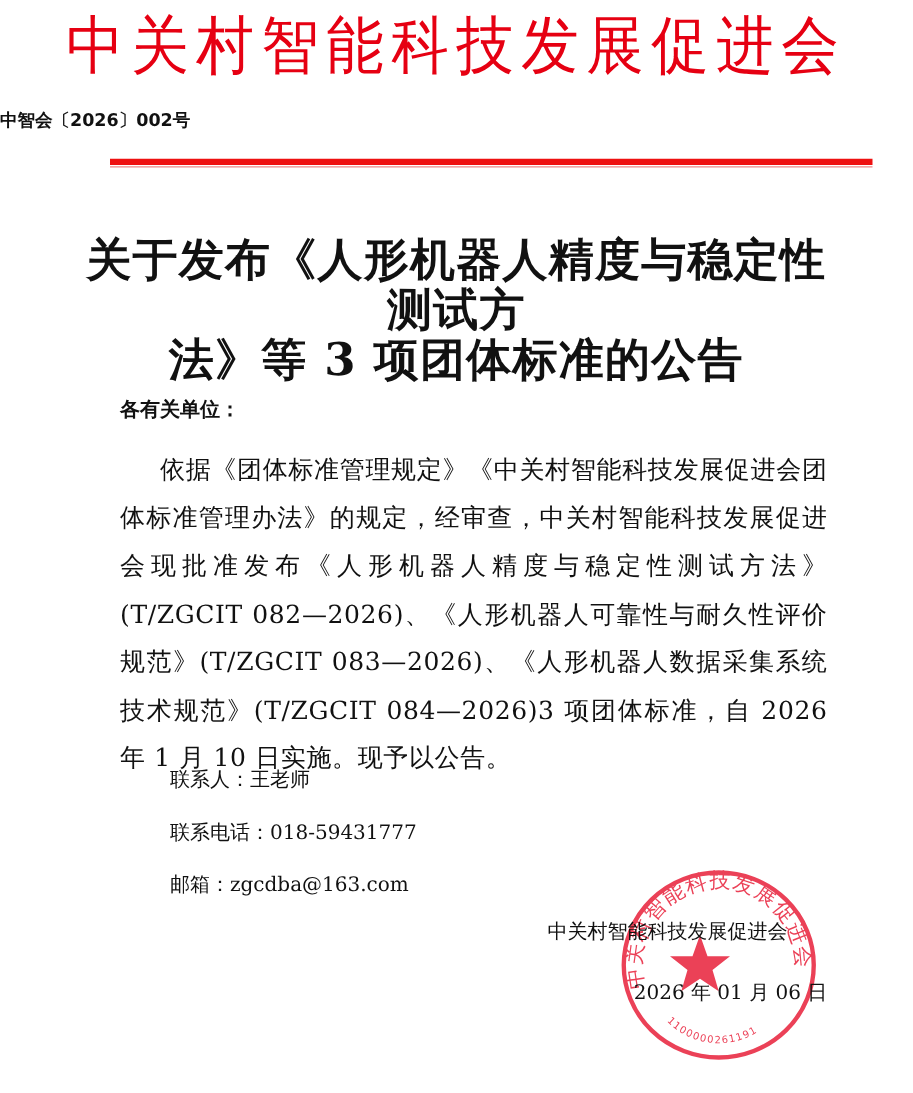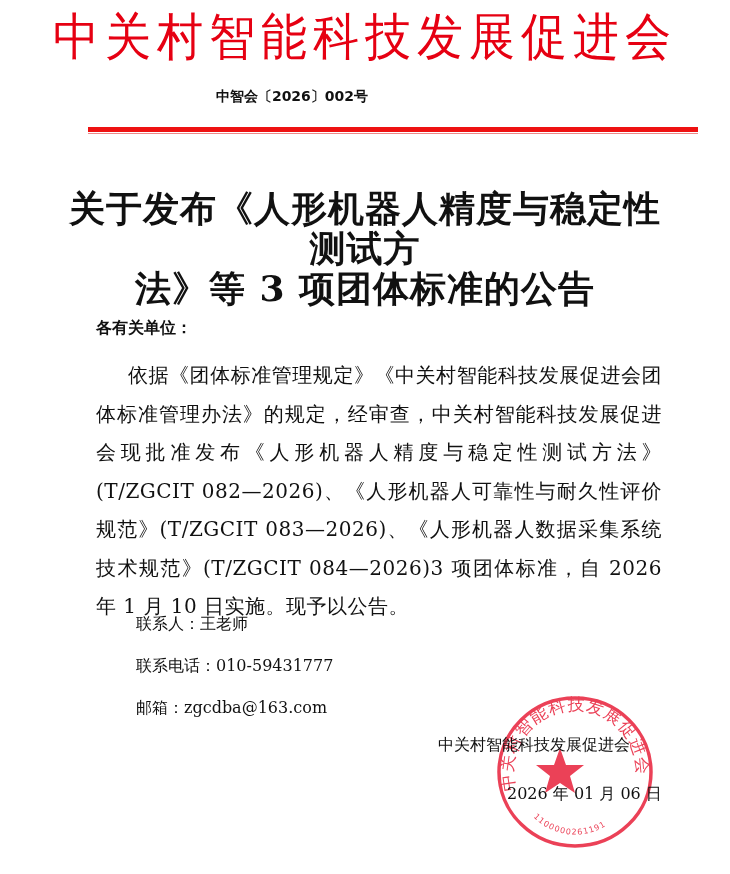--- a/index.html
+++ b/index.html
@@ -1,21 +1,21 @@
 <!DOCTYPE html>
 <html><head>
 <meta charset="utf-8">
 <style>
   html, body { margin:0; padding:0; background:#ffffff; }
   body { width:730px; height:874px; position:relative; overflow:hidden;
          font-family:"DejaVu Serif","Liberation Serif",serif; color:#111; }
   .org-header { position:absolute; left:0; top:8px; width:730px; text-align:center;
          color:#e60012; font-family:"DejaVu Serif","Liberation Serif",serif;
          font-size:46px; letter-spacing:6px; line-height:56px; transform:scaleY(1.1); }
-  .doc-number { position:absolute; left:0; top:88px; width:584px; text-align:center;
+  .doc-number { position:absolute; left:0; top:88px; width:584px; text-align:left;
          font-size:14px; font-weight:bold; font-family:"DejaVu Sans","Liberation Sans",sans-serif; }
   .red-rule { position:absolute; left:88px; top:127px; width:610px; height:5px; background:#ee1111; }
   .red-rule-thin { position:absolute; left:88px; top:133px; width:610px; height:1px; background:#e88; }
   .title { position:absolute; left:60px; top:188px; width:610px; text-align:center;
          font-size:36px; font-weight:bold; line-height:40px; letter-spacing:1px; }
   .salutation { position:absolute; left:96px; top:318px; font-size:16px; font-weight:bold;text-align:right; }
   .body-para { position:absolute; left:96px; top:356px; width:566px; font-size:20px;
          line-height:38.5px; text-indent:32px; text-align:justify; letter-spacing:0.5px; }
   .contact { position:absolute; left:136px; font-size:16px; }
   .signoff-org { position:absolute; left:438px; top:735px; font-size:16px; z-index:2;
@@ -34,21 +34,21 @@
 <div class="title">
   <div>关于发布《人形机器人精度与稳定性测试方</div>
   <div>法》等 3 项团体标准的公告</div>
 </div>
 
 <div class="salutation">各有关单位：</div>
 
 <div class="body-para">依据《团体标准管理规定》《中关村智能科技发展促进会团体标准管理办法》的规定，经审查，中关村智能科技发展促进会现批准发布《人形机器人精度与稳定性测试方法》(T/ZGCIT 082—2026)、《人形机器人可靠性与耐久性评价规范》(T/ZGCIT 083—2026)、《人形机器人数据采集系统技术规范》(T/ZGCIT 084—2026)3 项团体标准，自 2026 年 1 月 10 日实施。现予以公告。</div>
 
 <div class="contact" style="top:614px;">联系人：王老师</div>
-<div class="contact" style="top:656px;">联系电话：010-59431777</div>
+<div class="contact" style="top:656px;">联系电话：018-59431777</div>
 <div class="contact" style="top:698px;">邮箱：zgcdba@163.com</div>
 
 <svg class="stamp" viewBox="0 0 160 156">
   <defs>
     <path id="ringPath" d="M 22 100 A 62 62 0 1 1 138 100"></path>
     <path id="serialPath" d="M 30 112 A 58 58 0 0 0 130 112"></path>
   </defs>
   <ellipse cx="80" cy="78" rx="76" ry="74" fill="none" stroke="#e8203a" stroke-width="3.5"></ellipse>
   <text font-size="17" fill="#e8203a" font-family="DejaVu Serif, serif" letter-spacing="1">
     <textPath href="#ringPath" startOffset="4">中关村智能科技发展促进会</textPath>

